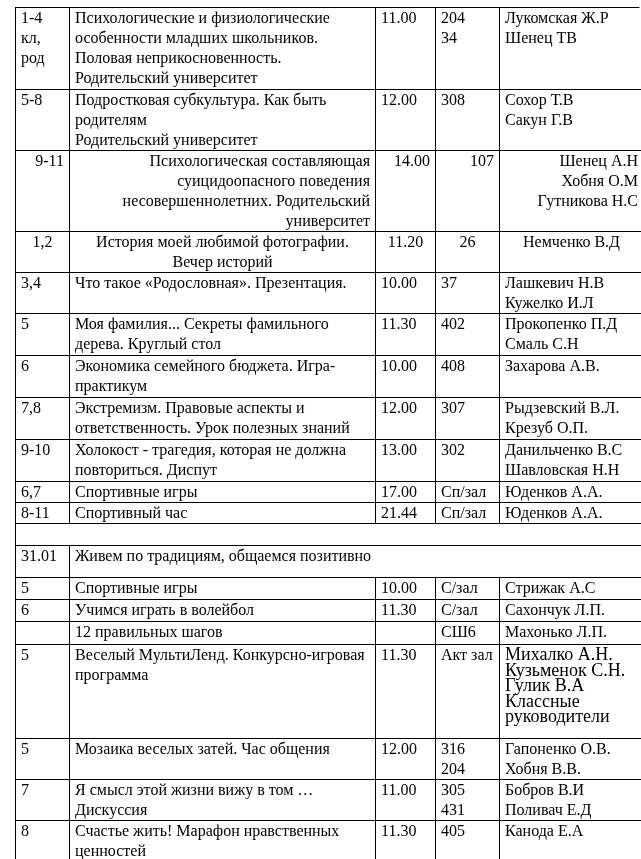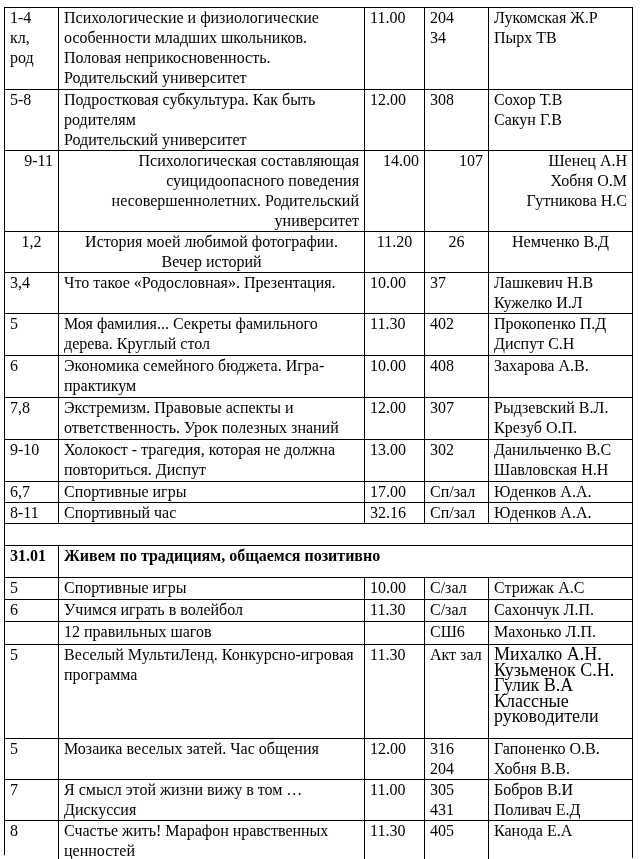--- a/index.html
+++ b/index.html
@@ -6,42 +6,42 @@
     margin: 0;
     padding: 0;
     background: #ffffff;
     color: #000000;
     font-family: "Liberation Serif", "DejaVu Serif", serif;
   }
   .page {
     width: 641px;
     height: 859px;
     box-sizing: border-box;
-    padding: 7px 5px 0 4px;
+    padding: 7px 5px 0 15px;
     background: #ffffff;
     overflow: hidden;
     border-radius: 14px;
   }
   table.schedule {
     border-collapse: collapse;
     table-layout: fixed;
     width: 628px;
   }
   table.schedule td {
     border: 1px solid #000000;
     vertical-align: top;
     padding: 0 5px;
     font-size: 16px;
     line-height: 20px;
     overflow: hidden;
     word-wrap: break-word;
   }
   td.c-grades { padding: 0 3px 0 4px; }
   .ln { min-height: 0; }
-  tr.section-header-row td { font-weight: bold; }
+  tr.section-header-row td { font-weight: normal; }
   tr.spacer-row td { padding: 0; }
   tr.small-resp td.c-resp {
     font-size: 18px;
     line-height: 15.5px;
     padding-top: 2px;
   }
 </style>
 </head>
 <body>
 
@@ -67,21 +67,21 @@
           </td>
     <td class="c-time">
             <div class="ln">11.00</div>
           </td>
     <td class="c-rooms">
             <div class="ln">204</div>
             <div class="ln">34</div>
           </td>
     <td class="c-resp">
             <div class="ln">Лукомская Ж.Р</div>
-            <div class="ln">Пырх ТВ</div>
+            <div class="ln">Шенец ТВ</div>
           </td>
   </tr>
         <tr class="event-row" style="height: 59px;">
     <td class="c-grades">
             <div class="ln">5-8</div>
           </td>
     <td class="c-event">
             <div class="ln">Подростковая субкультура. Как быть родителям</div>
             <div class="ln">Родительский университет</div>
           </td>
@@ -158,21 +158,21 @@
             <div class="ln">Моя фамилия... Секреты фамильного дерева. Круглый стол</div>
           </td>
     <td class="c-time">
             <div class="ln">11.30</div>
           </td>
     <td class="c-rooms">
             <div class="ln">402</div>
           </td>
     <td class="c-resp">
             <div class="ln">Прокопенко П.Д</div>
-            <div class="ln">Диспут С.Н</div>
+            <div class="ln">Смаль С.Н</div>
           </td>
   </tr>
         <tr class="event-row" style="height: 42px;">
     <td class="c-grades">
             <div class="ln">6</div>
           </td>
     <td class="c-event">
             <div class="ln">Экономика семейного бюджета. Игра-практикум</div>
           </td>
     <td class="c-time">
@@ -239,21 +239,21 @@
           </td>
   </tr>
         <tr class="event-row" style="height: 15px;">
     <td class="c-grades">
             <div class="ln">8-11</div>
           </td>
     <td class="c-event">
             <div class="ln">Спортивный час</div>
           </td>
     <td class="c-time">
-            <div class="ln">32.16</div>
+            <div class="ln">21.44</div>
           </td>
     <td class="c-rooms">
             <div class="ln">Сп/зал</div>
           </td>
     <td class="c-resp">
             <div class="ln">Юденков А.А.</div>
           </td>
   </tr>
         <tr class="spacer-row" style="height: 22px;">
     <td colspan="5"></td>

